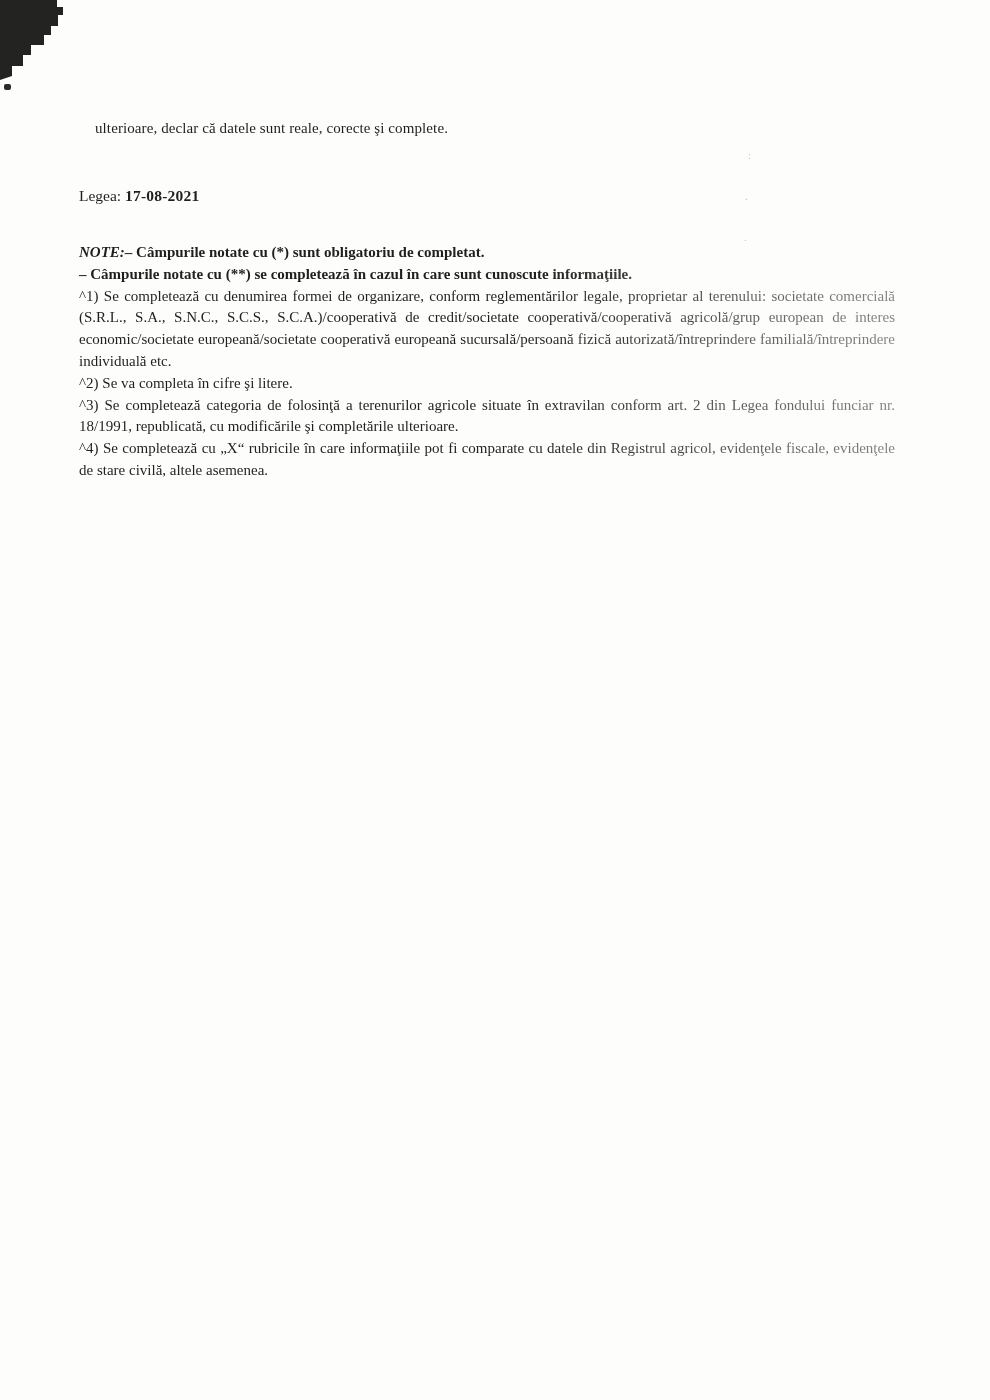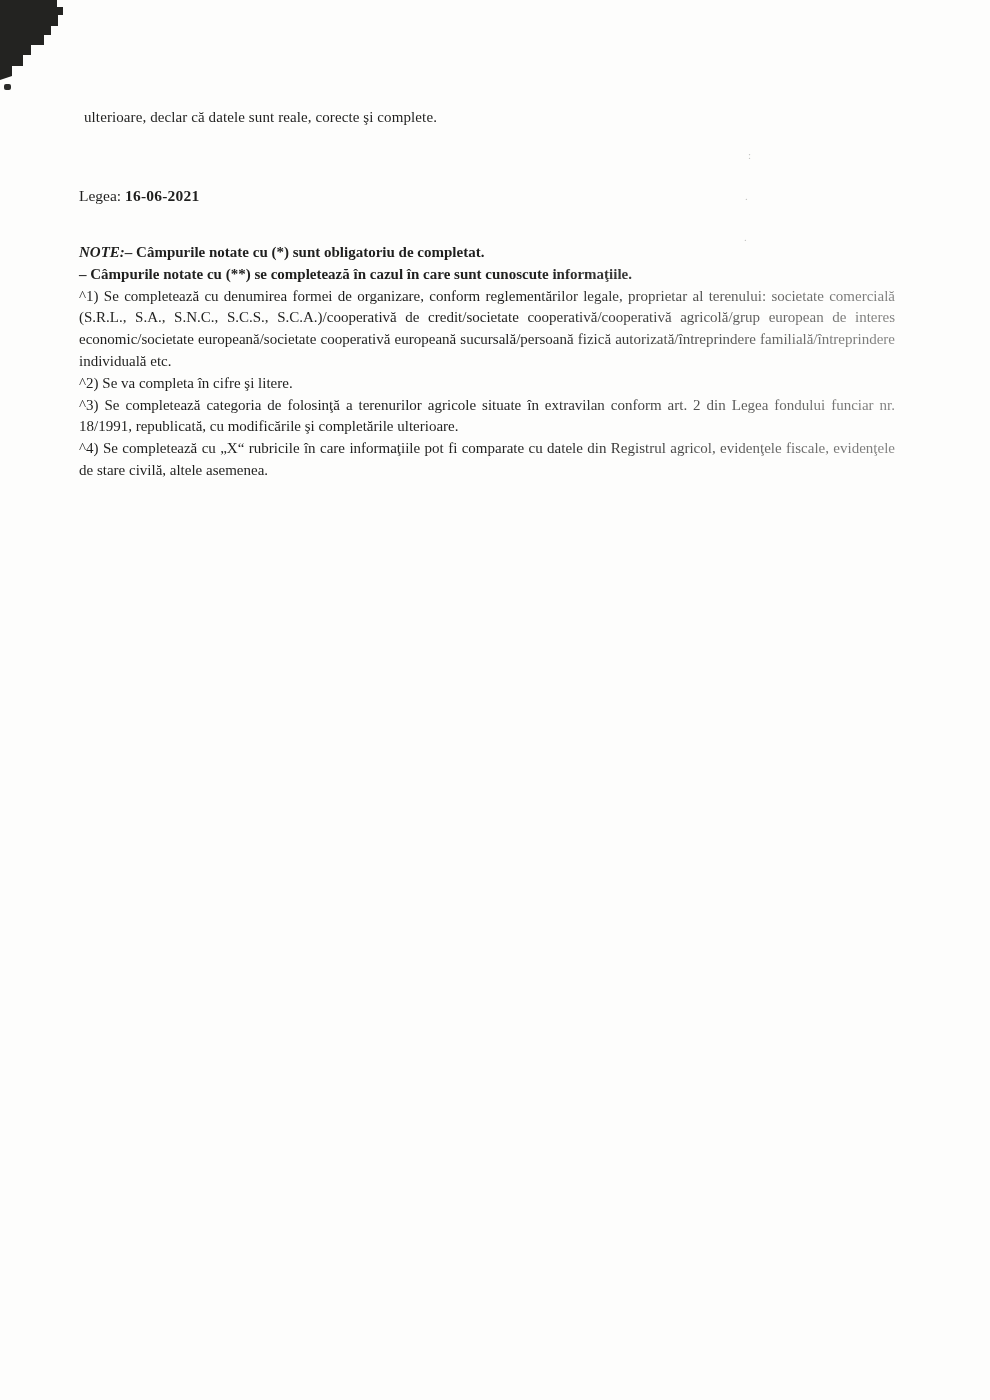--- a/index.html
+++ b/index.html
@@ -17,21 +17,21 @@
     position:absolute;left:0;top:0;width:66px;height:92px;
     background:#232321;
     clip-path:polygon(0 0,57px 0,57px 7px,63px 7px,63px 15px,58px 15px,58px 26px,51px 26px,51px 35px,44px 35px,44px 45px,31px 45px,31px 55px,23px 55px,23px 66px,12px 66px,12px 76px,0 80px);
     filter:blur(0.4px);
   }
   .blob-dot{
     position:absolute;left:4px;top:84px;width:7px;height:6px;
     background:#2c2c2a;border-radius:2px;filter:blur(0.6px);
   }
   .decl{
-    position:absolute;left:79px;top:102px;margin:5px;
+    position:absolute;left:79px;top:102px;margin:16px;
     font-size:15px;line-height:20px;letter-spacing:0.1px;
   }
   .date-line{
     position:absolute;left:79px;top:186px;margin:0;
     font-size:15.5px;line-height:20px;
   }
   .date-line .val{font-weight:700;letter-spacing:0.2px;}
   .notes{
     position:absolute;left:79px;top:242px;width:816px;
     font-size:15px;line-height:21.8px;
@@ -54,21 +54,21 @@
 </head>
 <body>
 
 <div class="page">
 
   <div class="corner-blob"></div>
   <div class="blob-dot"></div>
 
   <p class="decl">ulterioare, declar că datele sunt reale, corecte şi complete.</p>
 
-  <p class="date-line"><span>Legea:</span>&nbsp;<span class="val">16-06-2021</span></p>
+  <p class="date-line"><span>Legea:</span>&nbsp;<span class="val">17-08-2021</span></p>
 
   <div class="notes">
     <p class="bold noj"><span class="bi">NOTE:</span><span>– Câmpurile notate cu (*) sunt obligatoriu de completat.</span></p>
     <p class="bold noj">– Câmpurile notate cu (**) se completează în cazul în care sunt cunoscute informaţiile.</p>
     <p>^1) Se completează cu denumirea formei de organizare, conform reglementărilor legale, proprietar al terenului: societate comercială (S.R.L., S.A., S.N.C., S.C.S., S.C.A.)/cooperativă de credit/societate cooperativă/cooperativă agricolă/grup european de interes economic/societate europeană/societate cooperativă europeană sucursală/persoană fizică autorizată/întreprindere familială/întreprindere individuală etc.</p>
     <p>^2) Se va completa în cifre şi litere.</p>
     <p>^3) Se completează categoria de folosinţă a terenurilor agricole situate în extravilan conform art. 2 din Legea fondului funciar nr. 18/1991, republicată, cu modificările şi completările ulterioare.</p>
     <p>^4) Se completează cu „X“ rubricile în care informaţiile pot fi comparate cu datele din Registrul agricol, evidenţele fiscale, evidenţele de stare civilă, altele asemenea.</p>
   </div>
 

